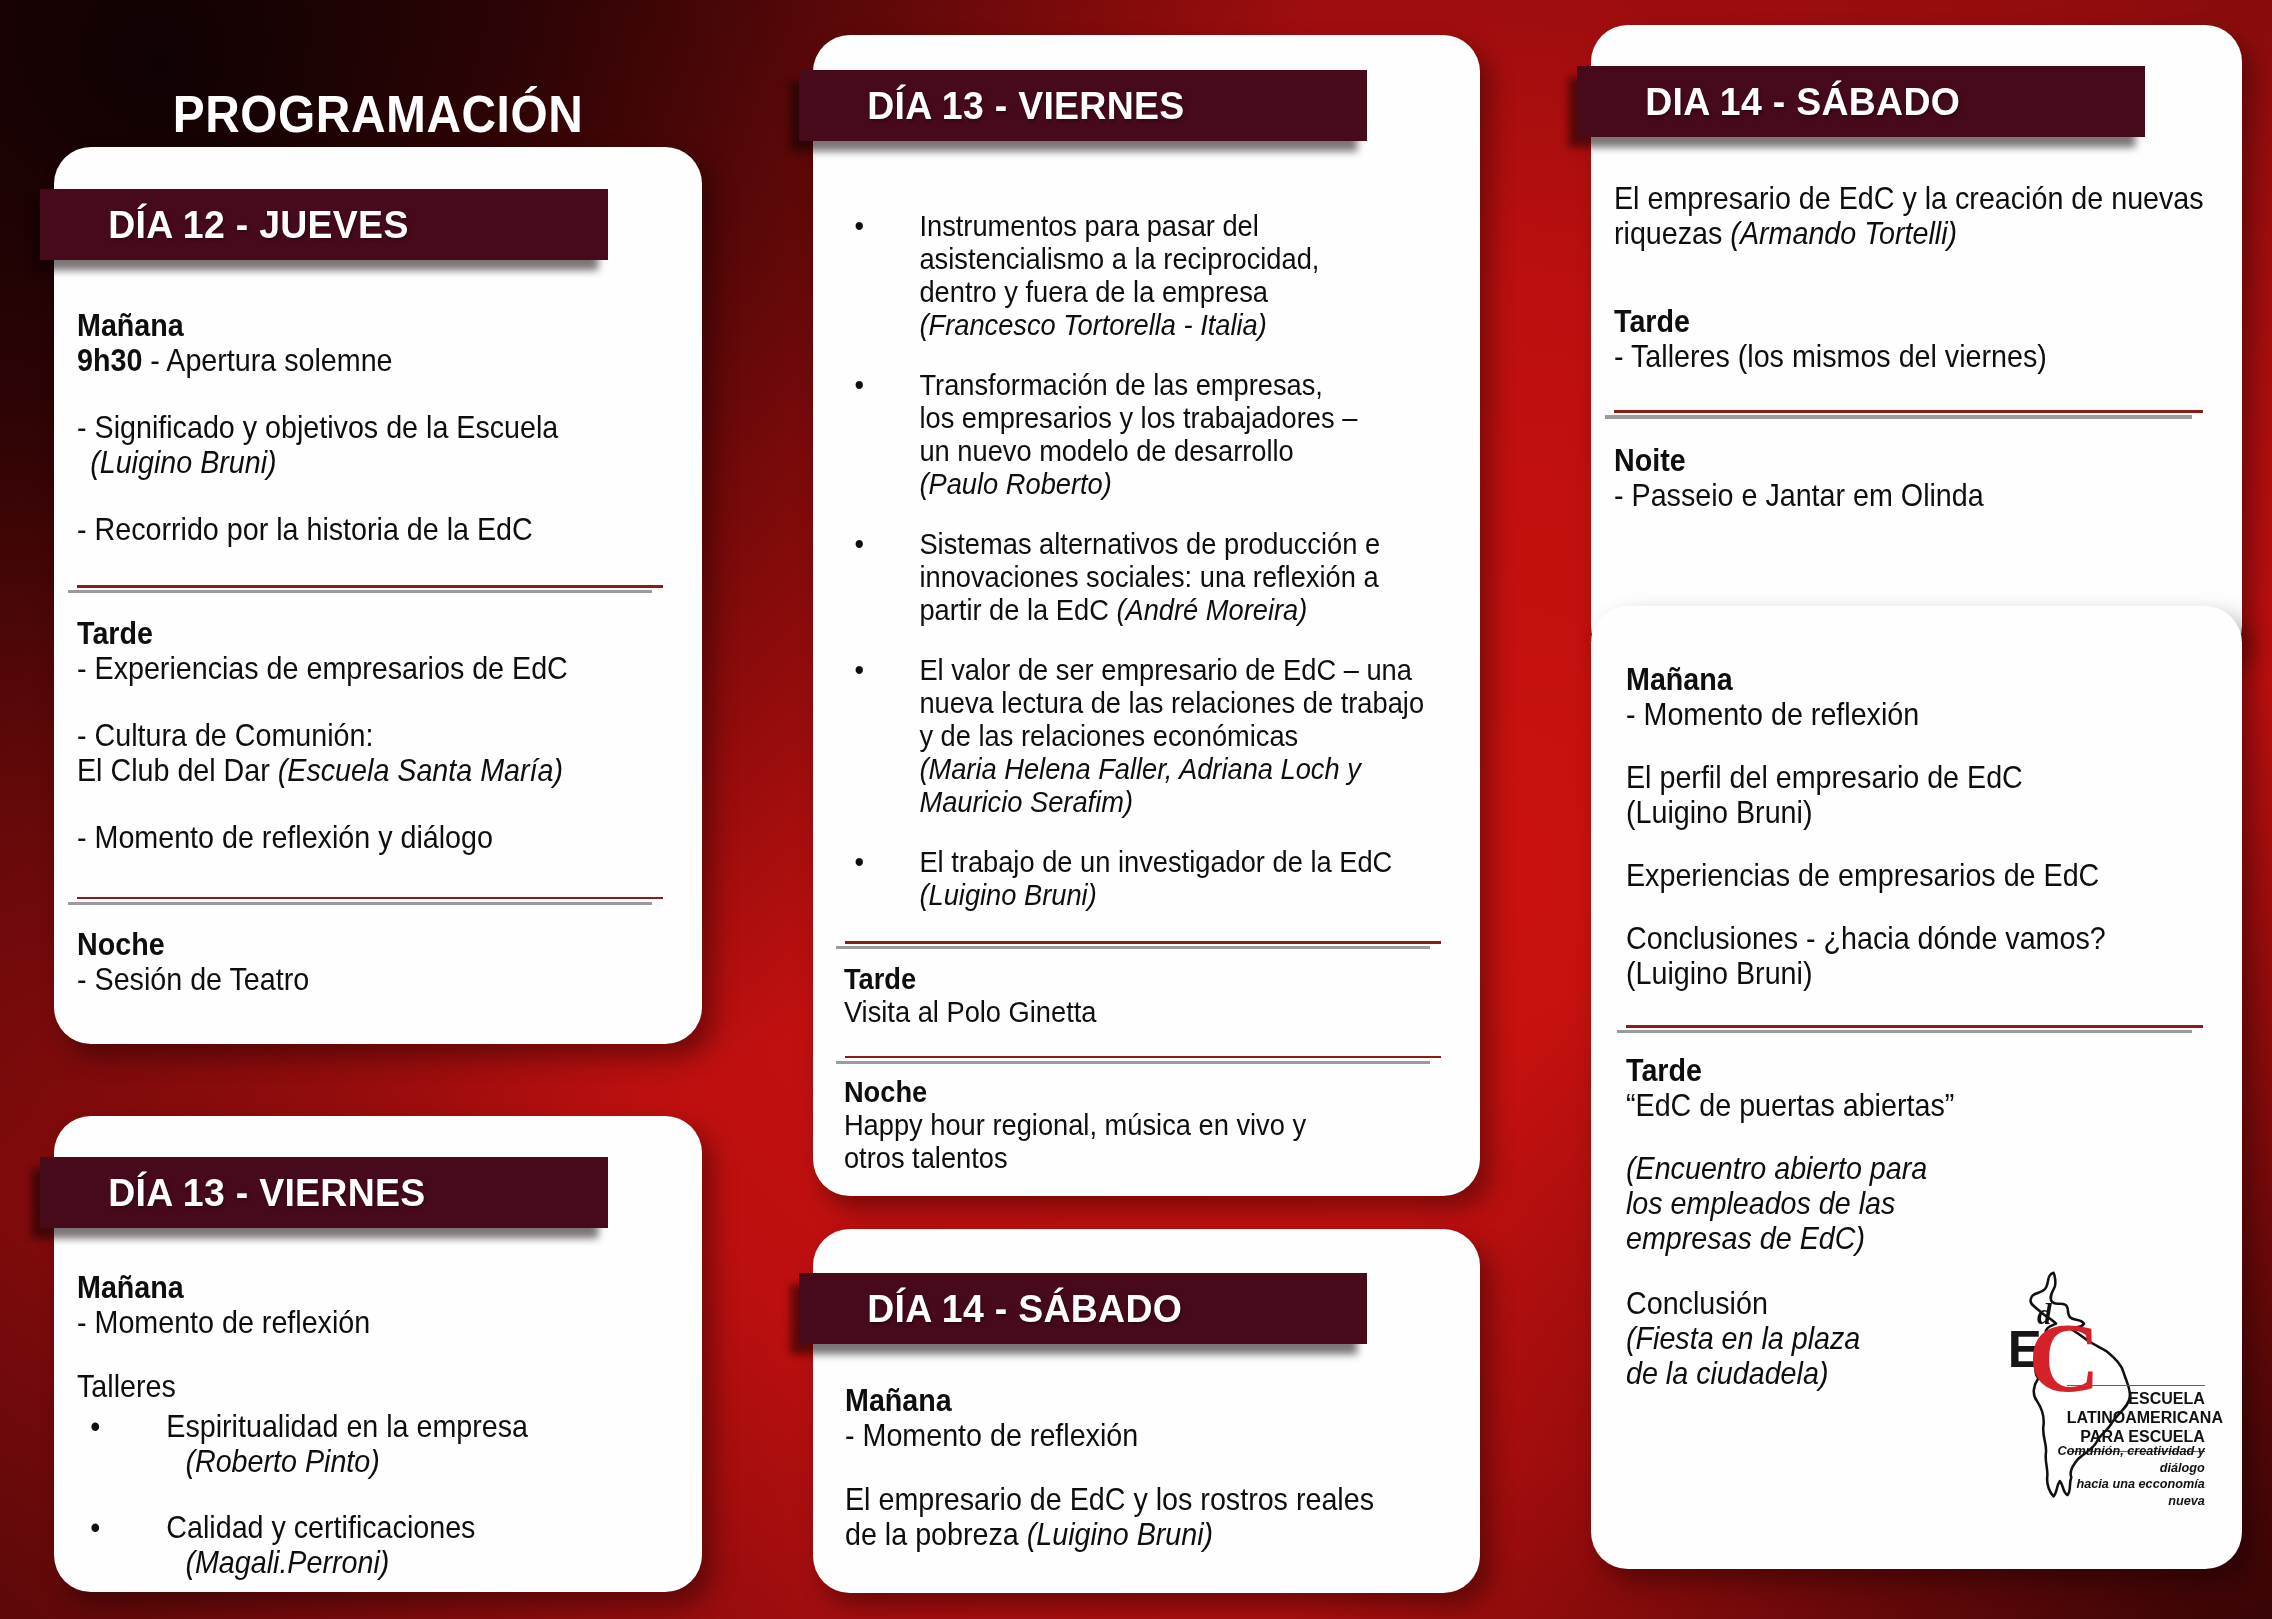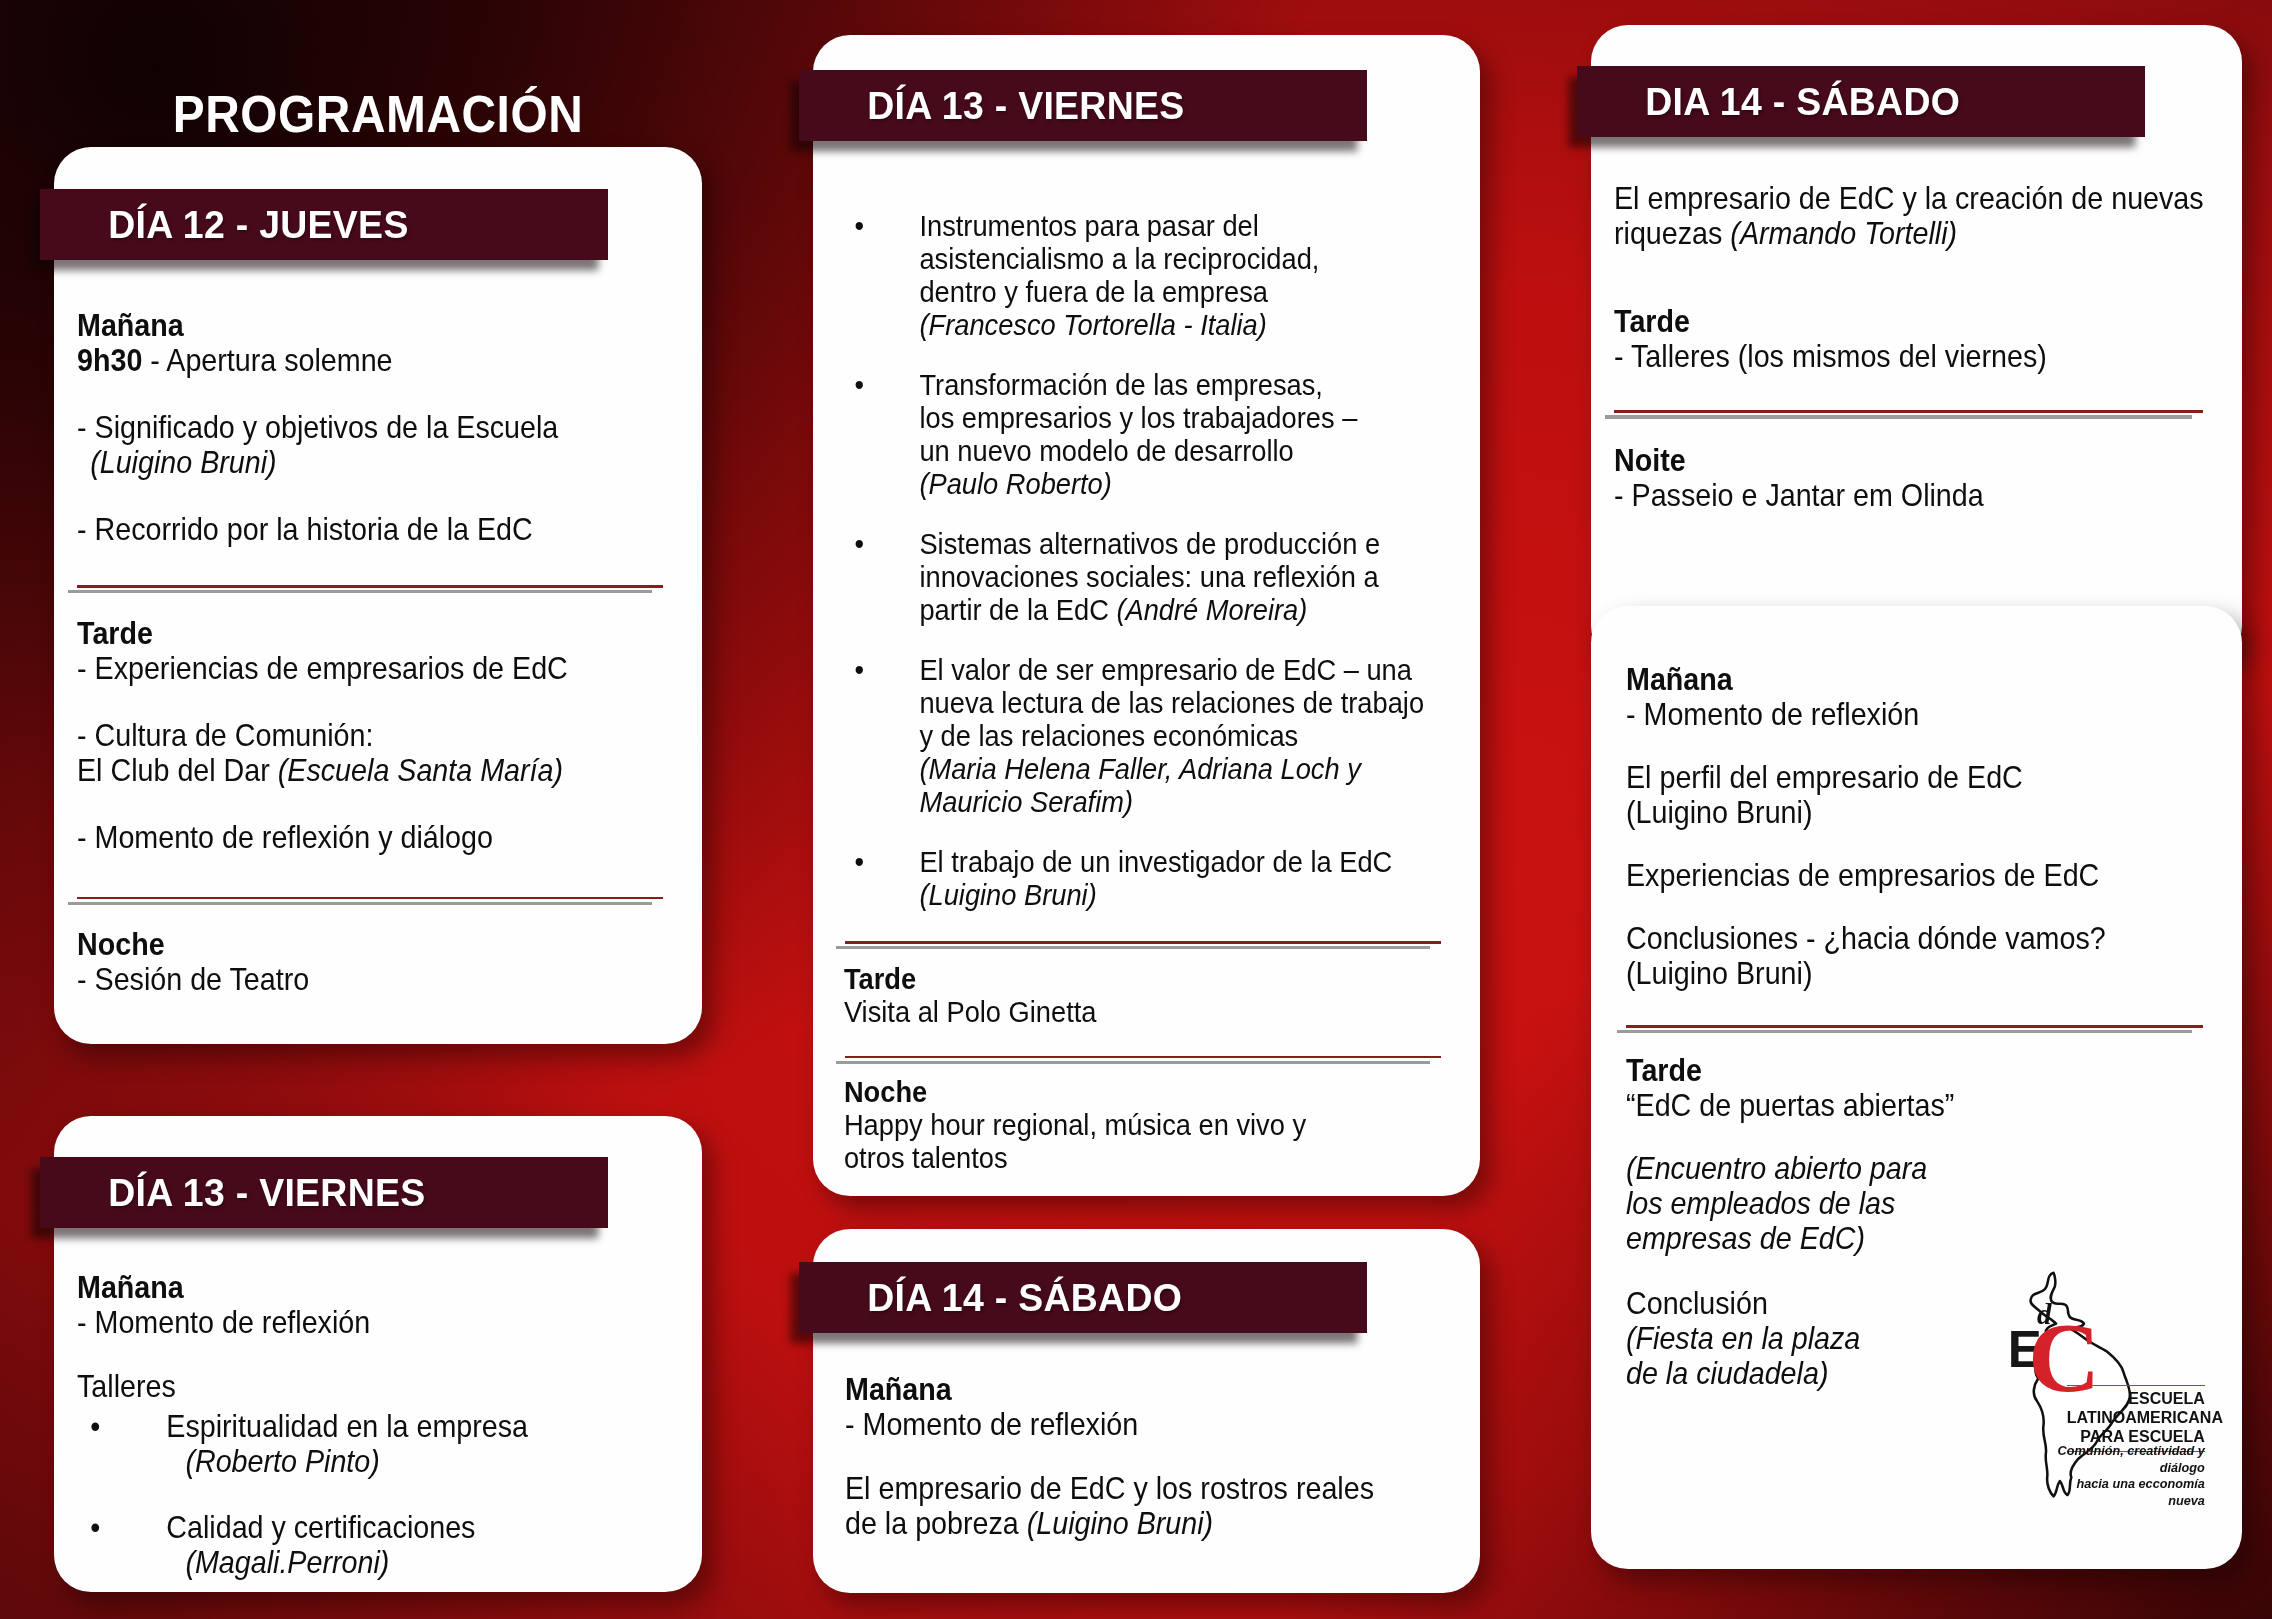--- a/index.html
+++ b/index.html
@@ -162,21 +162,21 @@
       <div class="divider" style="margin-top:27px;margin-left:12.7px;"></div>
       <div class="grp" style="margin-top:18px;padding-left:12.7px;">
         <div class="b">Noche</div>
         <div>Happy hour regional, música en vivo y</div>
         <div>otros talentos</div>
       </div>
     </div>
   </section>
 
   <section class="card" style="left:813px;top:1229px;width:667px;height:364px;">
-    <div class="band" style="margin-top:33px;">
+    <div class="band" style="margin-top:44px;">
       <span>DÍA 14 - SÁBADO</span>
     </div>
     <div class="content t" style="padding-left:32px;">
       <div class="grp" style="margin-top:39px;">
         <div class="b">Mañana</div>
         <div>- Momento de reflexión</div>
       </div>
       <div class="grp" style="margin-top:29px;">
         <div>El empresario de EdC y los rostros reales</div>
         <div><span>de la pobreza </span><span class="i">(Luigino Bruni)</span></div>

